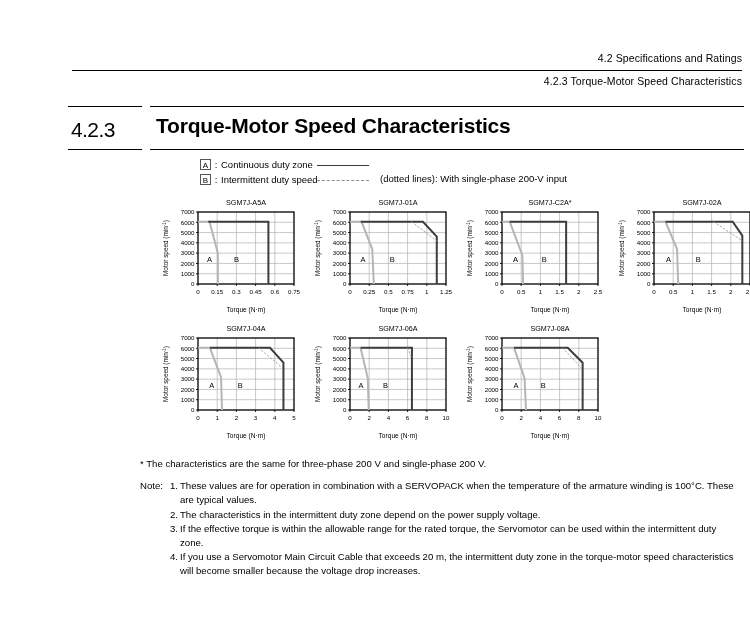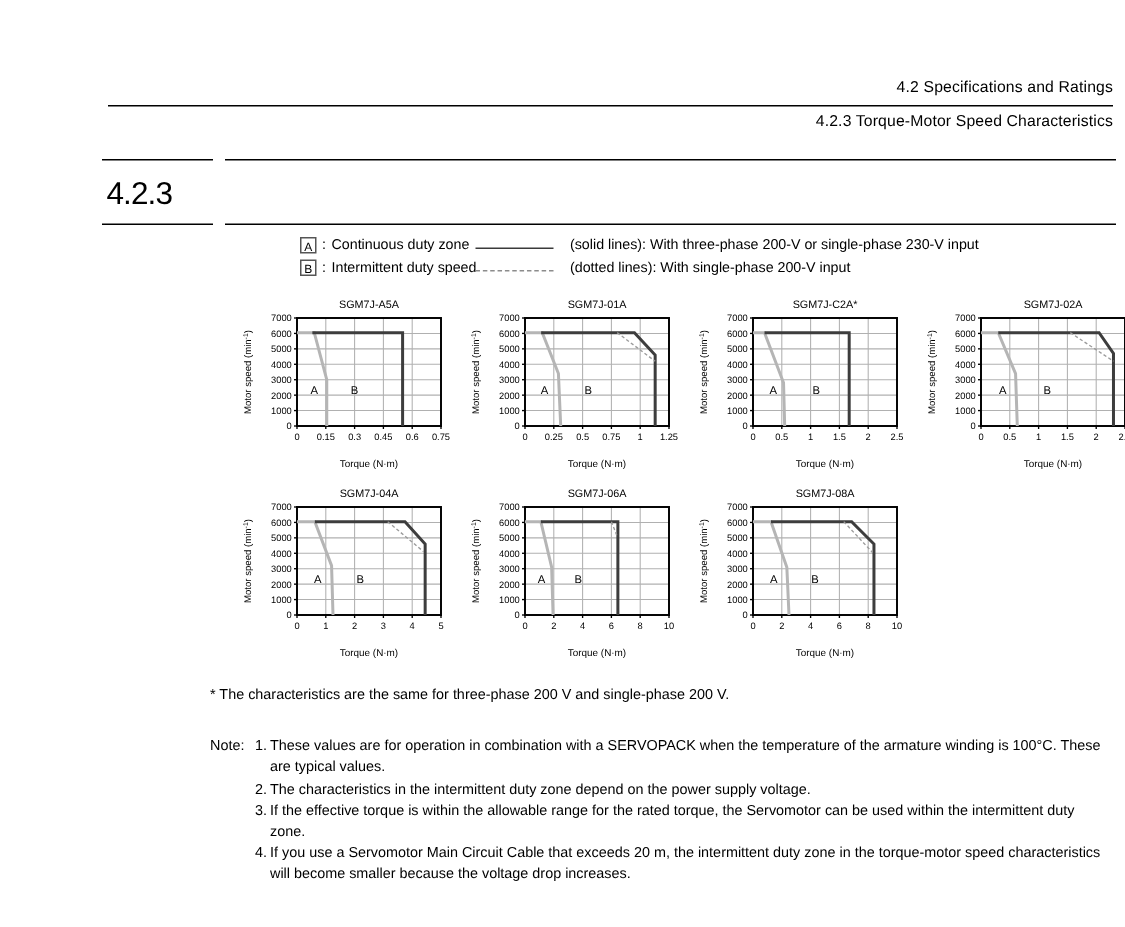--- a/index.html
+++ b/index.html
@@ -161,21 +161,21 @@
   .notes {
     position: absolute;
     left: 140px;
     top: 457px;
     width: 600px;
     font-size: 9.6px;
     line-height: 14.2px;
   }
   .note-star {
     position: relative;
-    margin-bottom: 20px;
+    margin-bottom: 8px;
   }
   .note-item {
     position: relative;
     padding-left: 40px;
     margin-bottom: 0px;
   }
   .note-label {
     position: absolute;
     left: 0;
     top: 0;
@@ -199,27 +199,27 @@
   <div class="hdr-rule"></div>
   <div class="hdr-line2">4.2.3  Torque-Motor Speed Characteristics</div>
 </div>
 
 <div class="section-head">
   <div class="sec-num-rule-top"></div>
   <div class="sec-num-rule-bot"></div>
   <div class="sec-title-rule-top"></div>
   <div class="sec-title-rule-bot"></div>
   <div class="sec-num">4.2.3</div>
+  <div class="sec-title">Torque-Motor Speed Characteristics</div>
 </div>
 
 <div class="legend">
   <div class="legend-row">
     <span class="zone-box">A</span><span class="legend-colon">:</span><span class="legend-zone-text">Continuous duty zone</span>
     <span class="legend-sample solid"></span>
-    <span class="legend-desc">(solid lines): With three-phase 200-V or single-phase 230-V input</span>
   </div>
   <div class="legend-row">
     <span class="zone-box">B</span><span class="legend-colon">:</span><span class="legend-zone-text">Intermittent duty speed</span>
     <span class="legend-sample dotted"></span>
     <span class="legend-desc">(dotted lines): With single-phase 200-V input</span>
   </div>
 </div>
 
 <div class="charts-area" id="charts-area">
     <div class="chart" style="left: 160px; top: 196px;">

